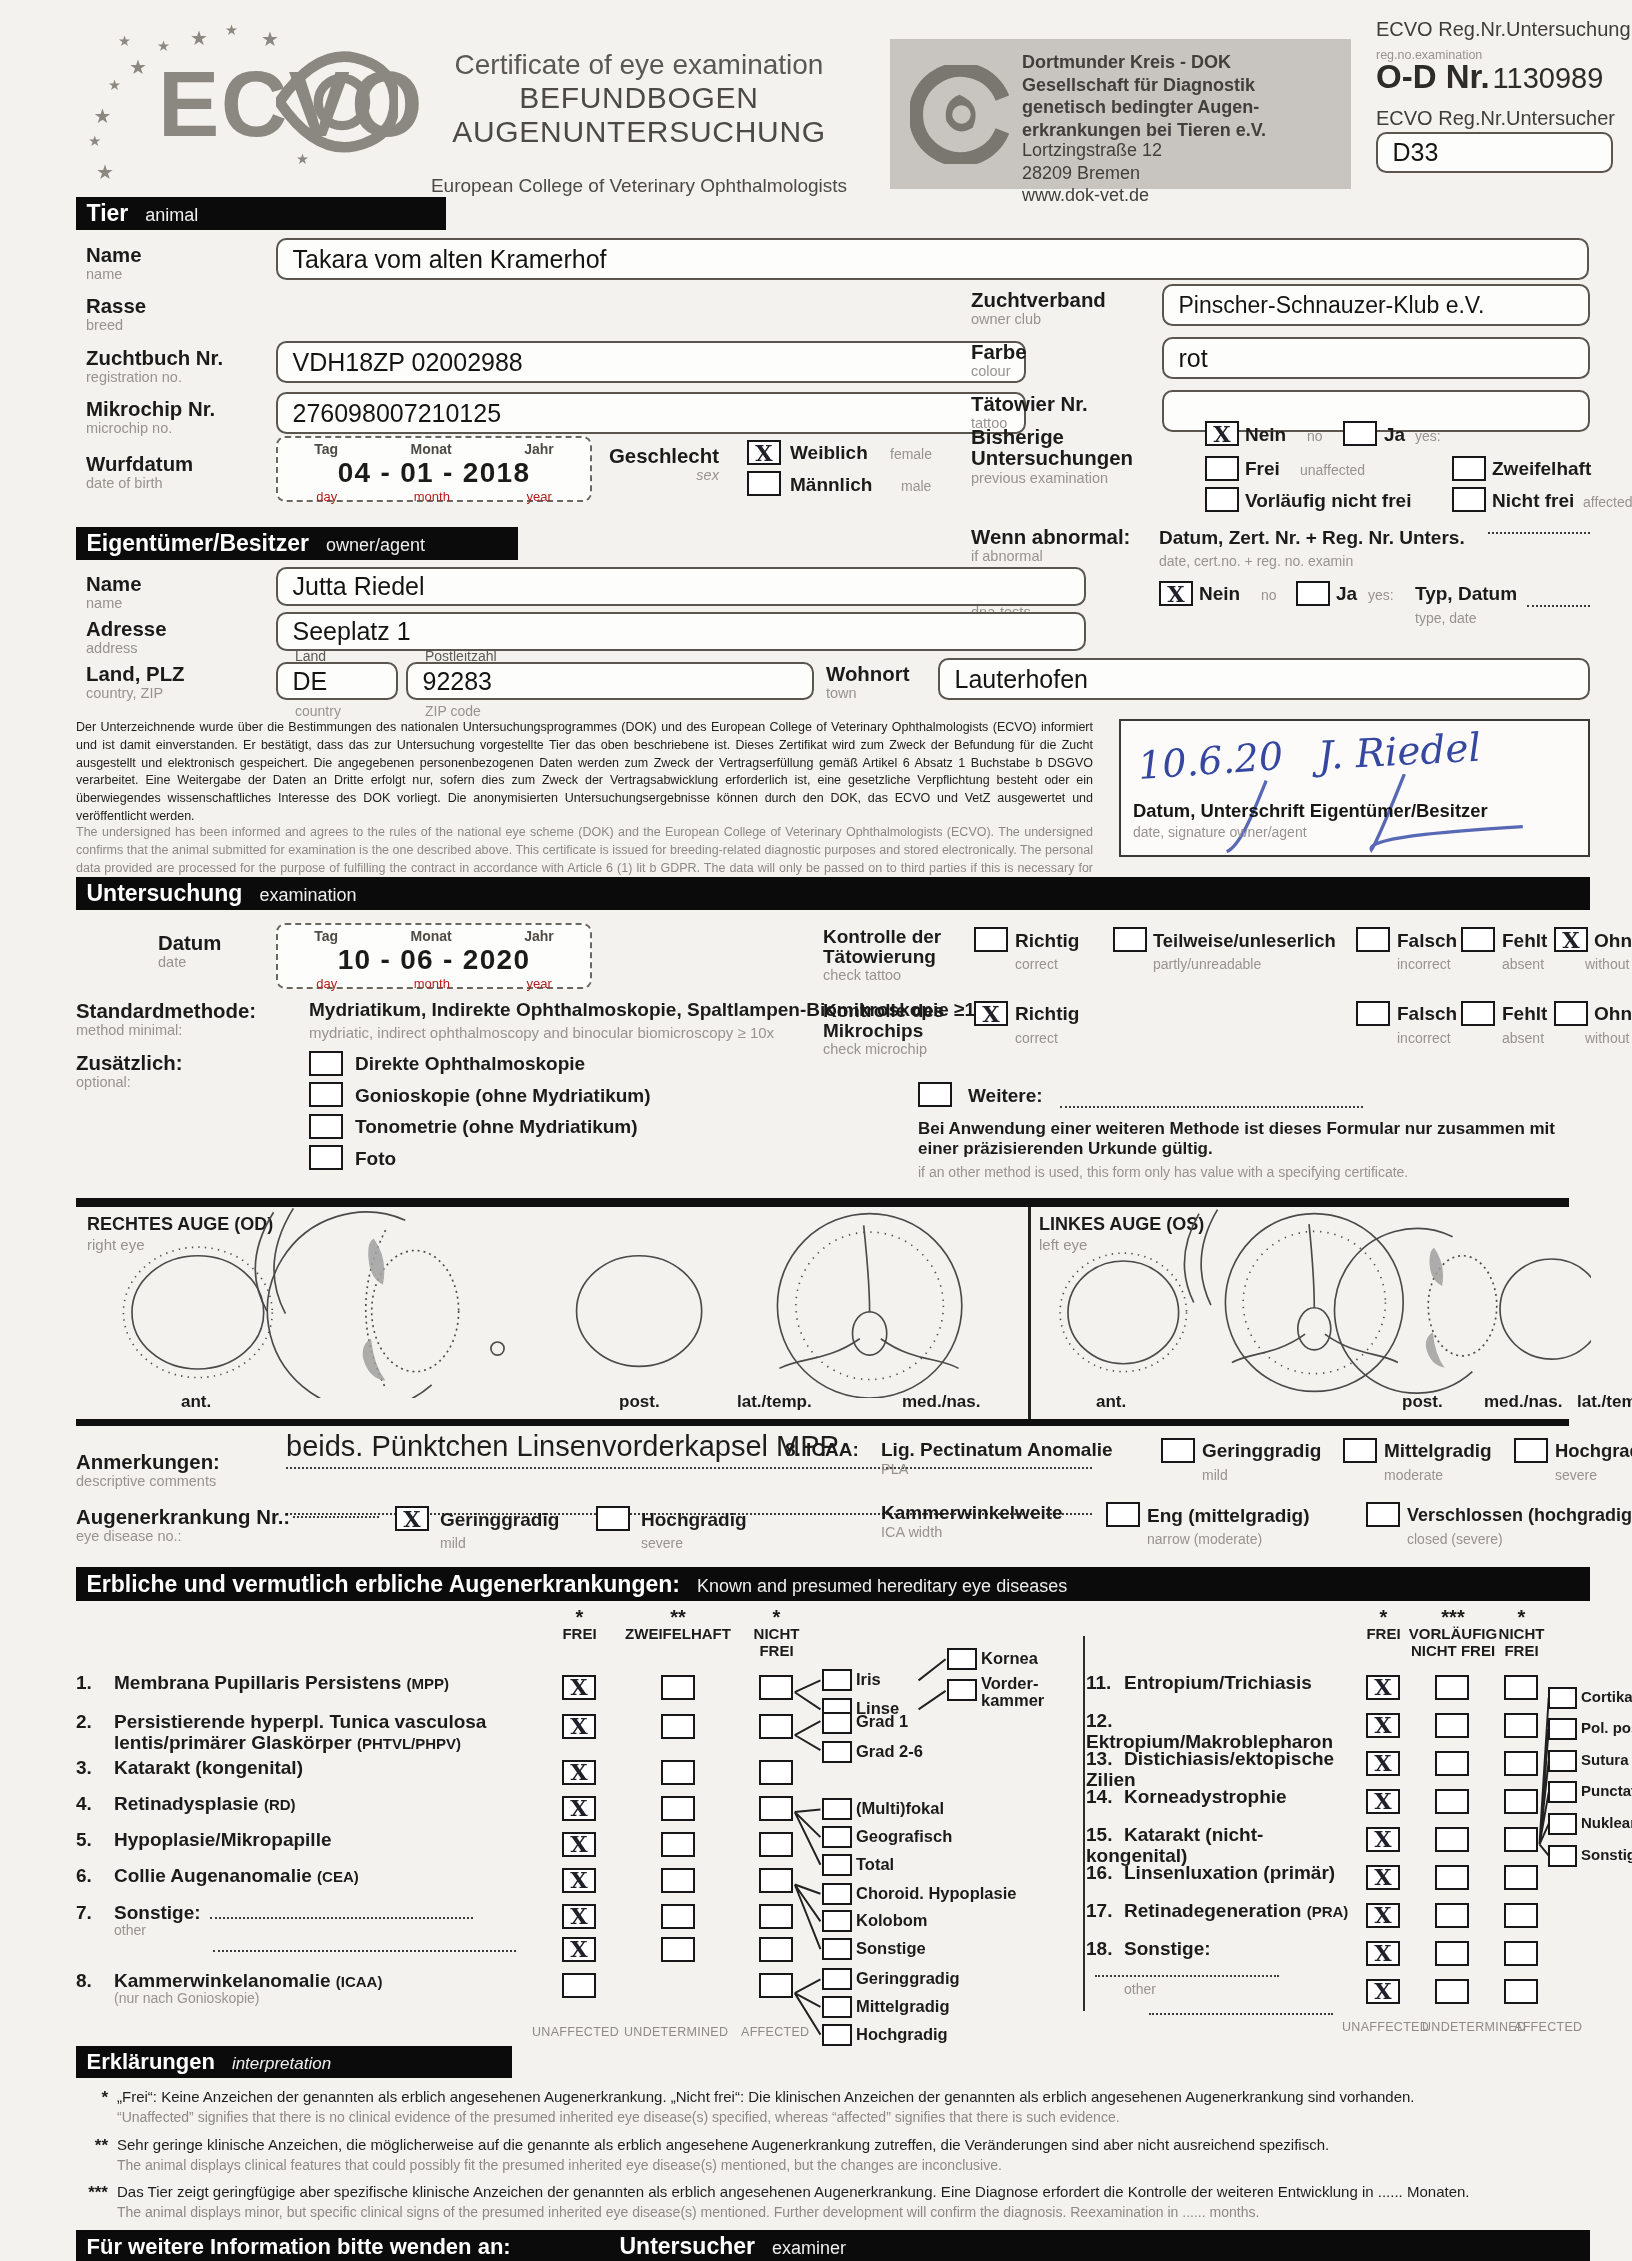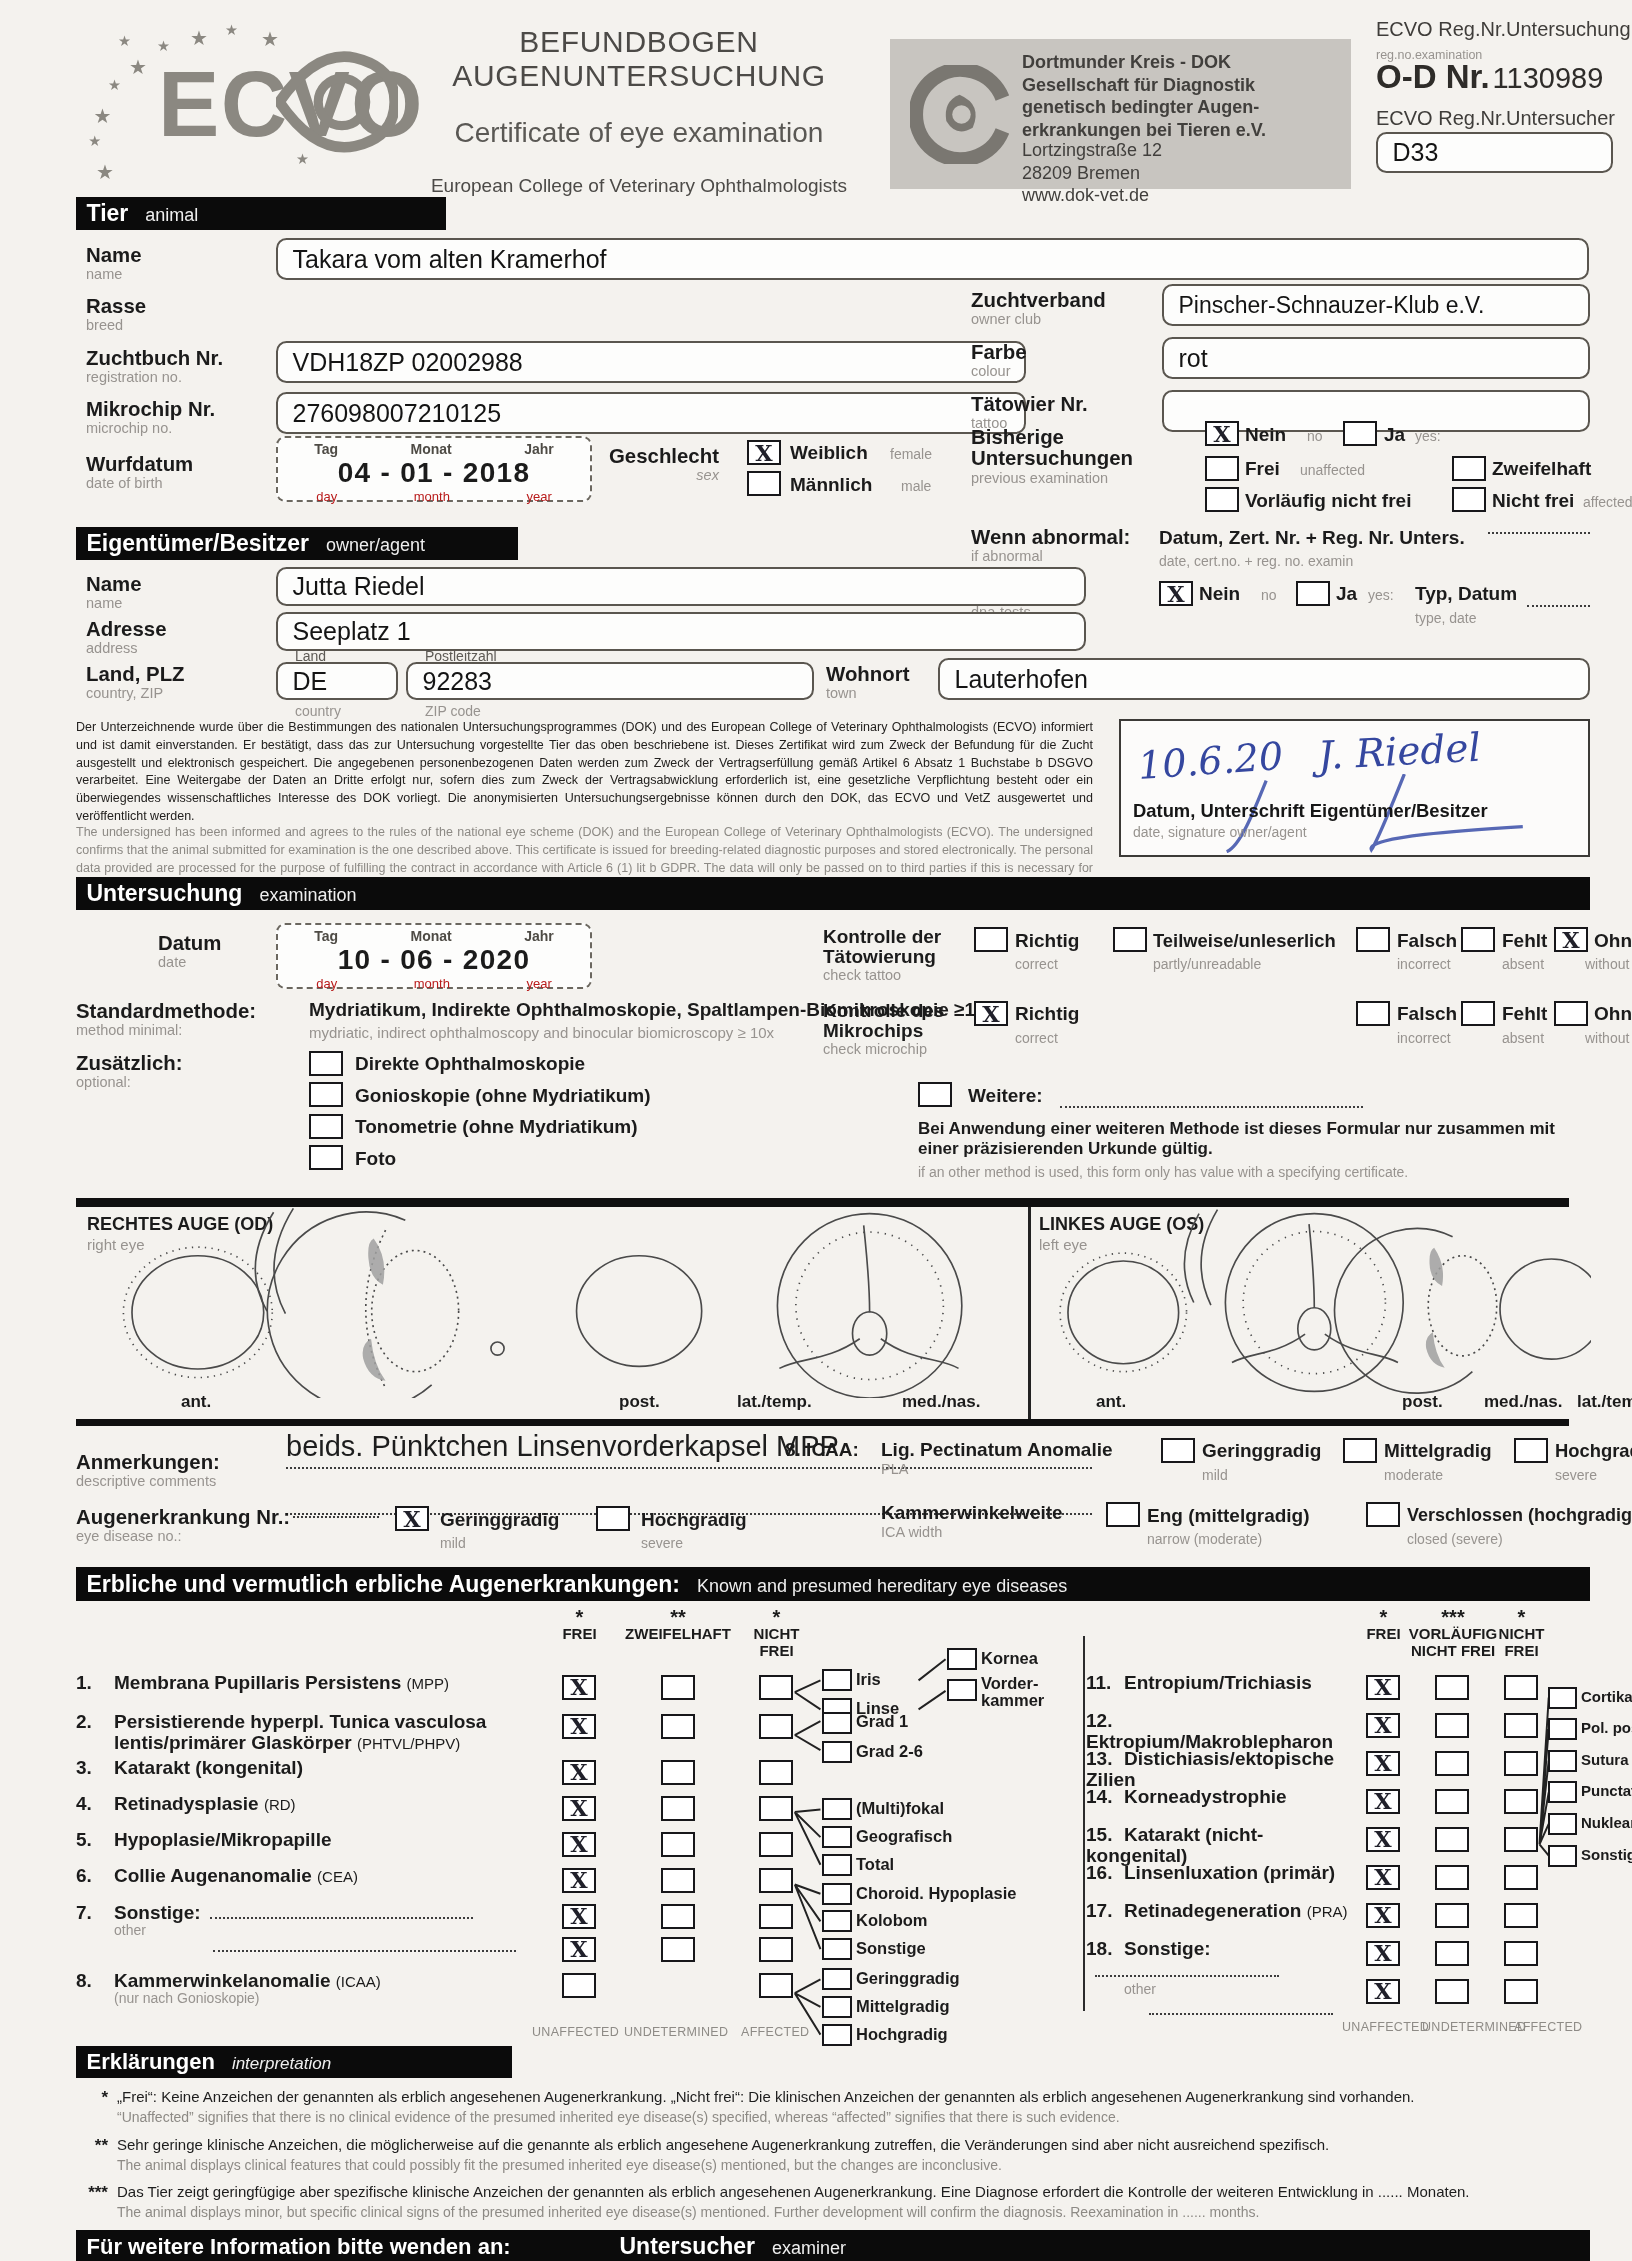--- a/index.html
+++ b/index.html
@@ -20,21 +20,21 @@
   .dots{position:absolute;border-bottom:2.6px dotted #3c3c3c;height:20px;}
   .hand{font-family:"DejaVu Serif",serif;font-style:italic;color:#35479f;}
   .smallcap{position:absolute;font-size:14px;color:#5d5a55;}
   .datebox{position:absolute;background:#fdfdfc;border:2px dashed #6b675f;border-radius:9.2px;box-sizing:border-box;text-align:center;}
   .dval{font-size:28px;font-weight:600;letter-spacing:1.3px;margin-top:17px;}
   .dcapr{display:flex;justify-content:space-around;font-size:13px;color:#b91c1c;}
   .dcapt{display:flex;justify-content:space-around;font-size:14px;color:#4e4b45;font-weight:600;margin-top:2.6px;}
   .drow{position:relative;width:100%;}
   .dlab{display:inline-block;vertical-align:top;font-size:19px;font-weight:700;line-height:1.12;}
   .dno{display:inline-block;width:38px;}
-  .dpar{font-size:15px;font-weight:400;}
+  .dpar{font-size:15px;font-weight:700;}
   .dsubl{display:block;margin-left:38px;font-size:14px;color:#97938f;font-weight:400;}
   .ddots{display:inline-block;border-bottom:2.6px dotted #3c3c3c;height:16px;vertical-align:baseline;}
   .dcb{top:2.6px;}
   .sopt{position:absolute;}
   .scb{position:absolute;width:26px;height:18.4px;border:2px solid #17171a;background:#fff;}
   .slab{position:absolute;font-size:16.5px;font-weight:600;white-space:nowrap;}
   .dhead{position:absolute;text-align:center;font-size:15px;font-weight:700;line-height:1.1;}
   .dhead .st{font-size:20px;display:block;line-height:0.9;}
   .ufa{position:absolute;font-size:12.5px;color:#8e8b86;letter-spacing:0.3px;}
   .note-de{position:absolute;font-size:15px;color:#1d1d1d;white-space:nowrap;}
@@ -61,22 +61,22 @@
         <span style="position: absolute; left: 39px; top: 6.6px; font-size: 14.5px;">★</span>
         <span style="position: absolute; left: 217px; top: 125px; font-size: 14.5px;">★</span>
       </div>
     <div class="abs" style="left:79px;top:26px;font-size:92px;font-weight:700;color:#8b8881;letter-spacing:1.3px;">ECVO</div>
     <svg class="abs" style="left:197px;top:20px;" width="122" height="112" viewBox="0 0 185 170">
       <path d="M5,85 Q60,5 120,18 Q180,32 180,85 Q180,138 120,152 Q60,165 5,85 Z" fill="none" stroke="#8b8881" stroke-width="16"></path>
       <circle cx="100" cy="85" r="36" fill="none" stroke="#8b8881" stroke-width="14"></circle>
     </svg>
   </div>
   <div class="abs" style="left:369px;top:25px;width:540px;text-align:center;">
+    <div style="font-size:28px;color:#5a5854;margin-top:24px;">Certificate of eye examination</div>
     <div style="font-size:30px;color:#4c4a47;letter-spacing:0.7px;">BEFUNDBOGEN AUGENUNTERSUCHUNG</div>
-    <div style="font-size:28px;color:#5a5854;margin-top:24px;">Certificate of eye examination</div>
     <div style="font-size:19px;color:#4c4a47;margin-top:26px;">European College of Veterinary Ophthalmologists</div>
   </div>
   <div class="abs" style="left:890px;top:39px;width:461px;height:150px;background:#c8c5c0;">
     <svg class="abs" style="left:20px;top:26px;" width="99" height="99" viewBox="0 0 150 150">
       <path d="M140,50 A68,68 0 1 0 140,100" fill="none" stroke="#7a7771" stroke-width="22"></path>
       <path d="M75,45 Q110,60 95,95 Q70,110 55,85 Q50,55 75,45 Z" fill="#7a7771"></path>
       <circle cx="78" cy="75" r="14" fill="#c8c5c0"></circle>
     </svg>
     <div class="abs" style="left:132px;top:12px;font-size:18px;font-weight:700;color:#413f3c;line-height:1.25;">
       <div>Dortmunder Kreis - DOK</div>

